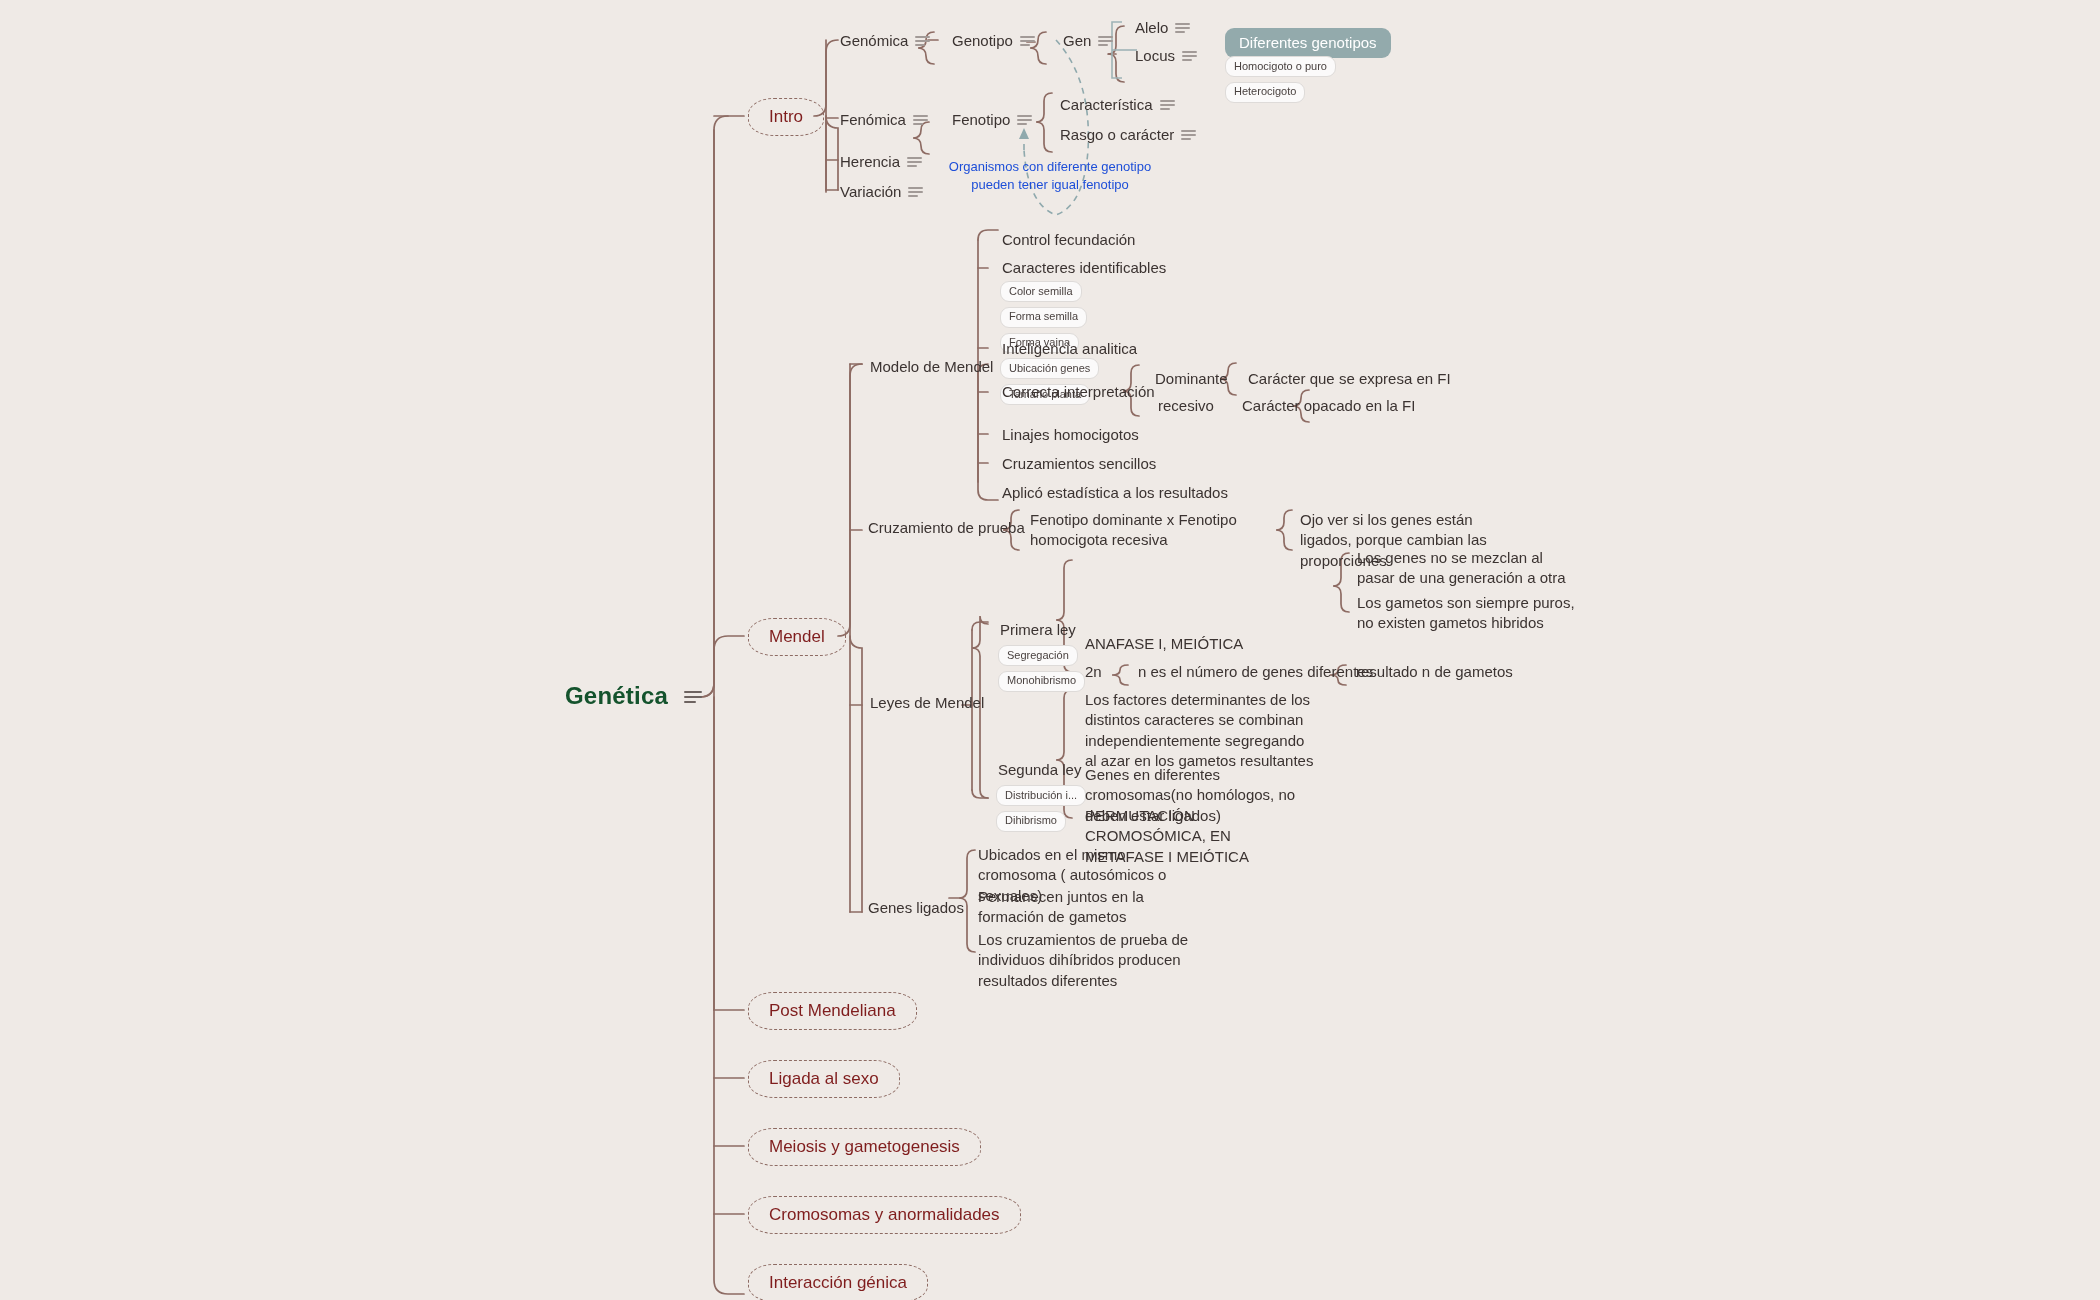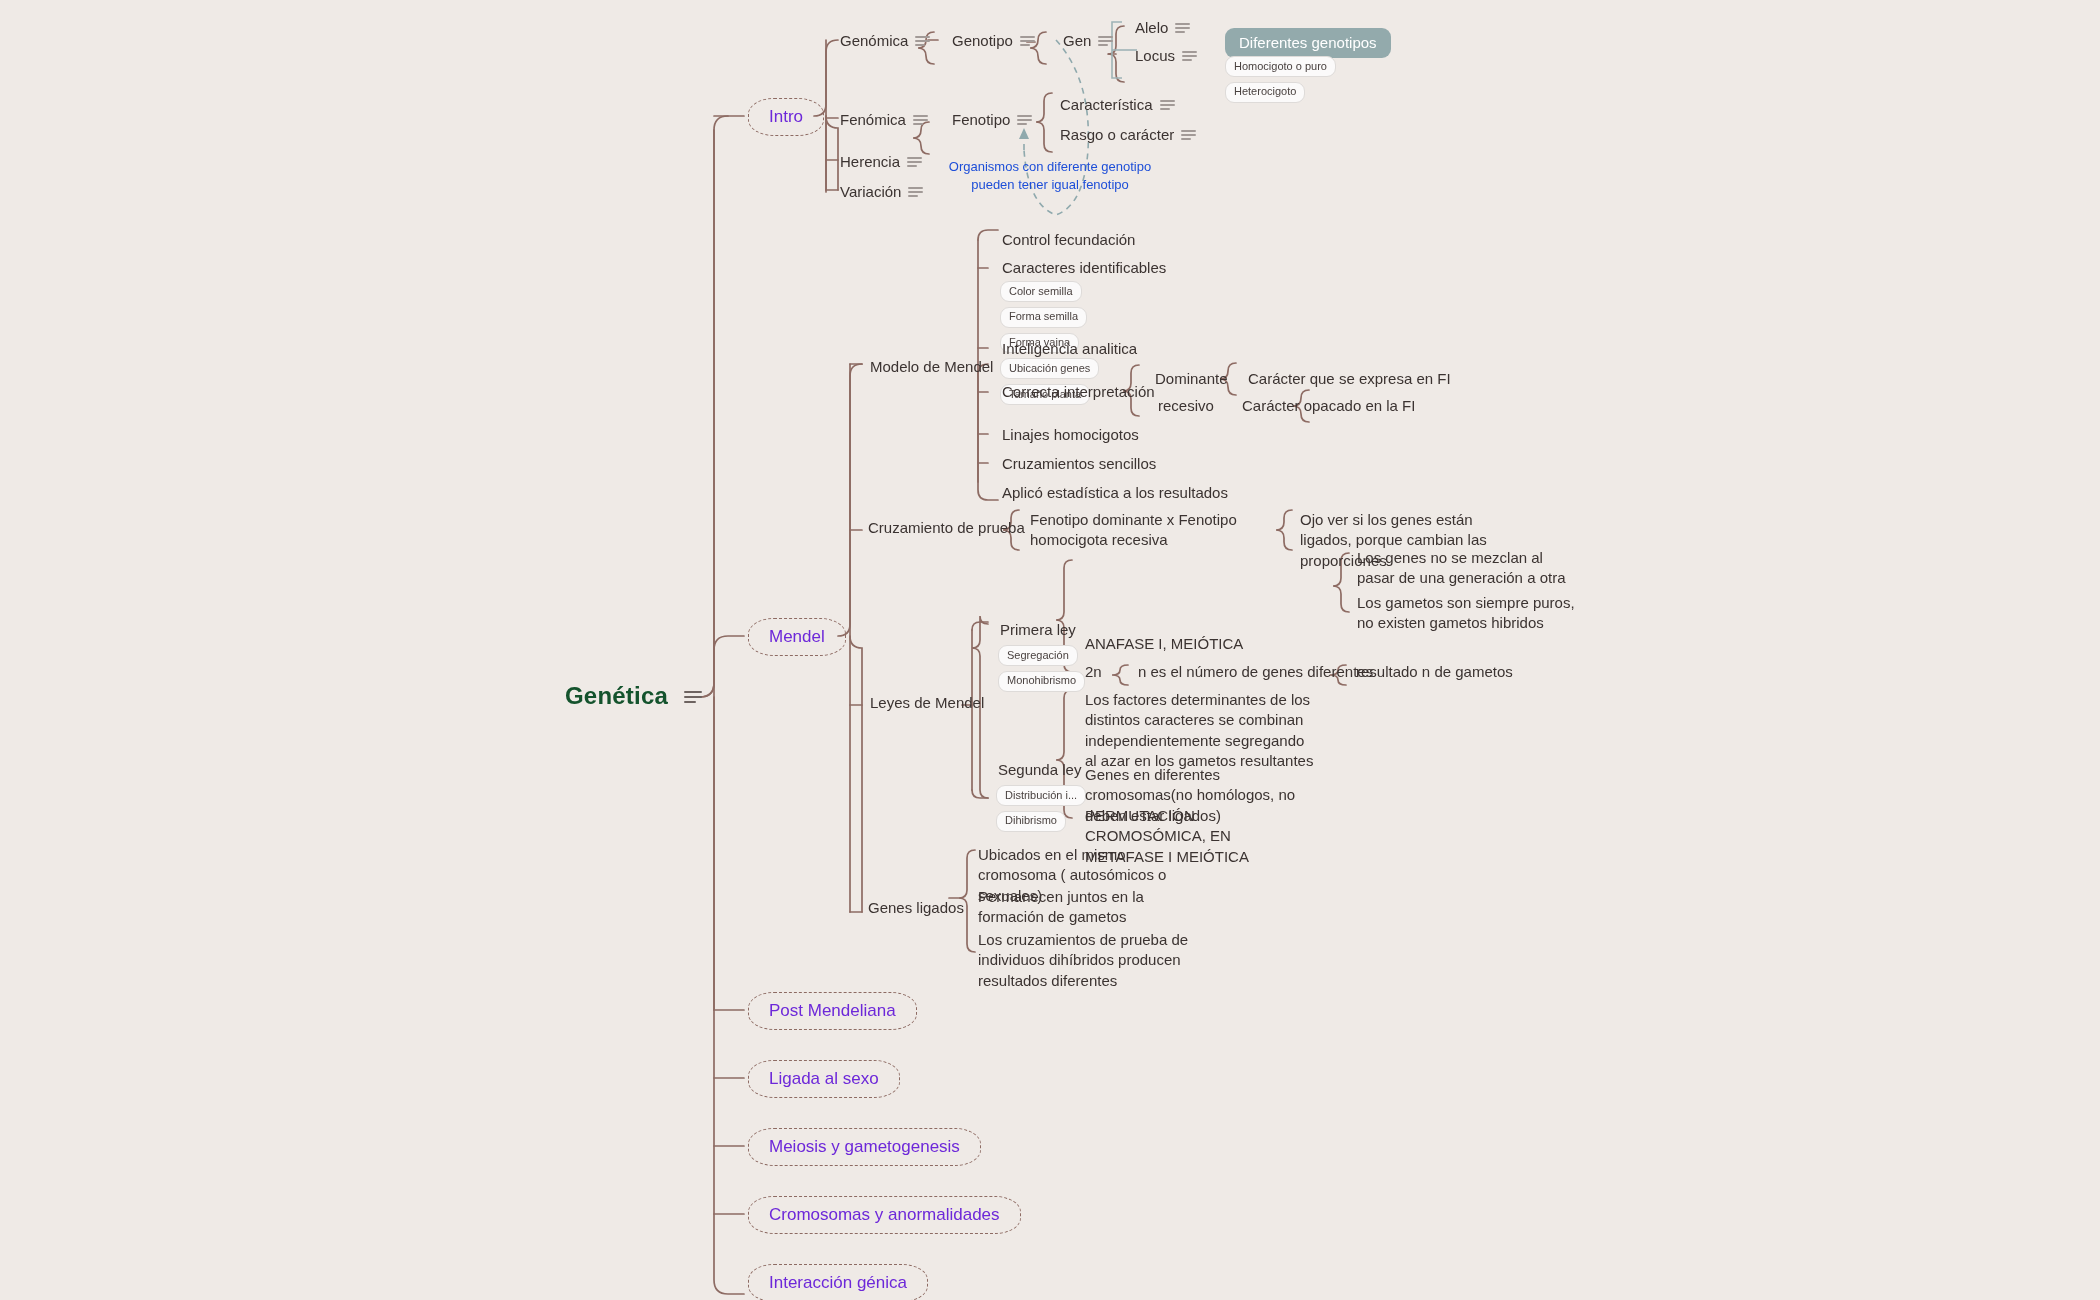--- a/index.html
+++ b/index.html
@@ -22,21 +22,21 @@
   .root{
     font-size:24px;font-weight:bold;color:#14532d;letter-spacing:.2px;
     display:flex;align-items:center;gap:9px;
   }
 
   
   .dashnode{
     border:1.6px dashed #8d6b63;
     border-radius:26px/16px;
     padding:9px 20px 10px;
-    font-size:17px;color:#6d28d9;
+    font-size:17px;color:#7f1d1d;
     background:transparent;
     display:inline-block;
     line-height:1;
   }
 
   
   .noteicon{display:inline-block;width:15px;height:11px;position:relative;vertical-align:middle;margin-left:7px;flex:0 0 auto;}
   .noteicon i{position:absolute;left:0;height:1.6px;background:#a29a97;display:block;border-radius:1px;}
   .noteicon i:nth-child(1){top:1px;width:15px;}
   .noteicon i:nth-child(2){top:5px;width:15px;}

